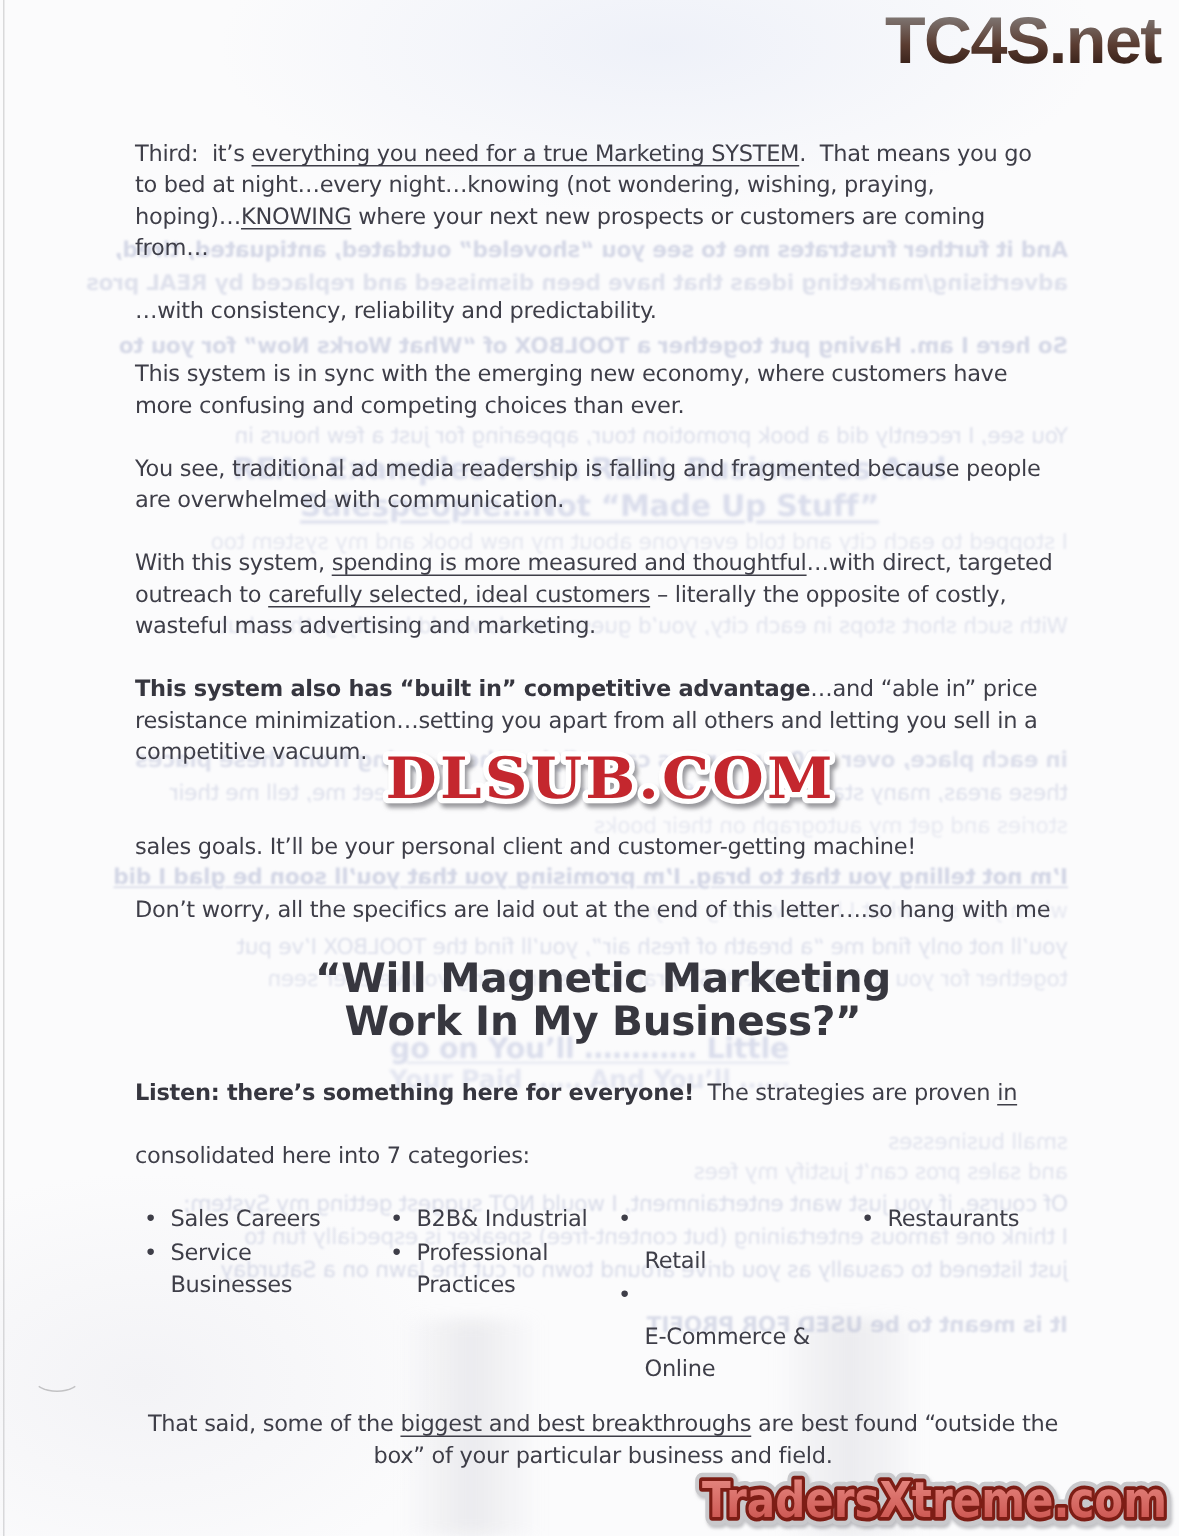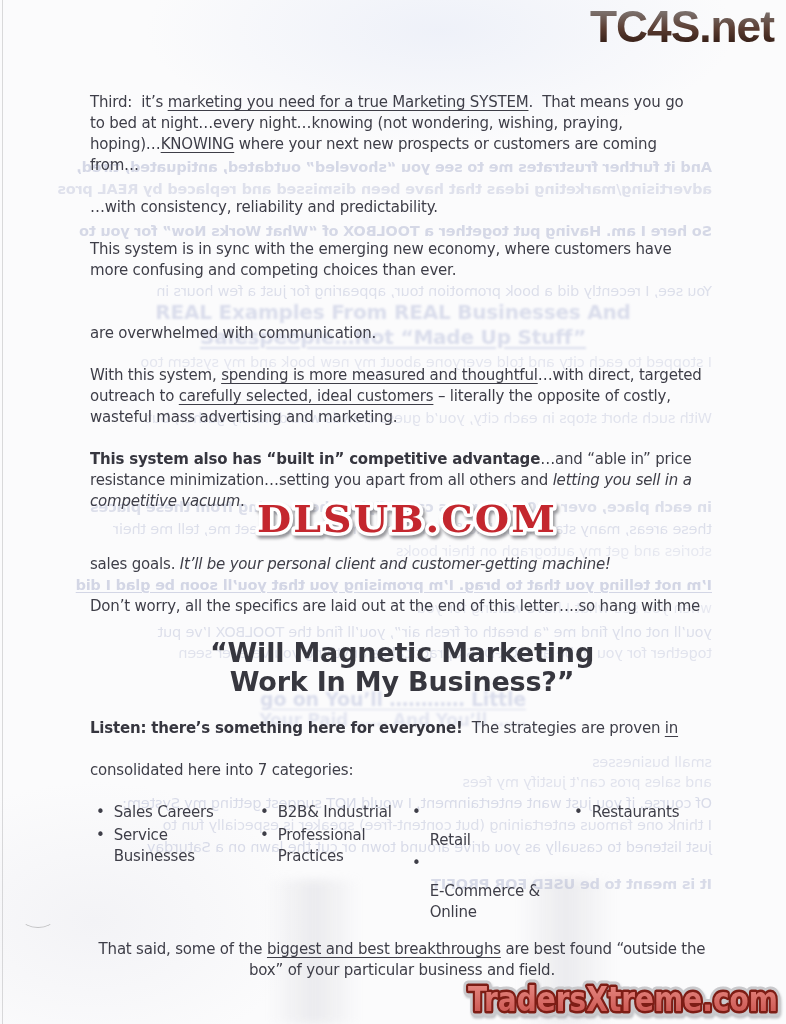--- a/index.html
+++ b/index.html
@@ -27,21 +27,21 @@
   .ghost.u{text-decoration:underline;text-underline-offset:2px;}
   .ghost-h{position:absolute;left:60px;width:666px;text-align:center;font-weight:bold;
     color:#b2b9d8;white-space:nowrap;filter:blur(1.1px);letter-spacing:-0.2px;}
   .ghost-h.u{text-decoration:underline;text-underline-offset:3px;}
 
   
   .letter{position:absolute;left:90px;top:92px;width:624px;}
   .letter p{margin:0 0 21px;font-size:15px;line-height:21px;letter-spacing:-0.2px;}
   .letter p.sp{margin-top:15px;}
   .letter .b{font-weight:bold;color:#36363f;}
-  .letter .i{font-style:italic;}
+  .letter .i{}
   .letter .u{text-decoration:underline;text-underline-offset:2.5px;text-decoration-thickness:1px;}
   h1{font-size:27px;line-height:29px;font-weight:bold;text-align:center;
     margin:2px 0 22px;color:#37373f;letter-spacing:-0.2px;}
 
   .bullets{display:grid;grid-template-columns:164px 152px 162px 1fr;margin:0 0 14px;padding-left:6px;}
   .bullets ul{list-style:none;margin:0;padding:0;}
   .bullets li{display:flex;gap:9px;font-size:15px;line-height:21px;letter-spacing:-0.2px;margin-bottom:2px;}
   .bullets .dot{flex:0 0 auto;}
   .bullets ul.c0 .txt{max-width:112px;}
   .bullets ul.c1 .txt{max-width:126px;}
@@ -95,24 +95,24 @@
       <linearGradient id="tcg" x1="0" y1="0" x2="0" y2="1">
         <stop offset="0%" stop-color="#8f8f8f"></stop>
         <stop offset="55%" stop-color="#5a3c31"></stop>
         <stop offset="100%" stop-color="#23100a"></stop>
       </linearGradient>
     </defs>
     <text x="96" y="41" text-anchor="middle" font-family="Liberation Sans, sans-serif" font-size="44" font-weight="bold" letter-spacing="-1" textLength="184" lengthAdjust="spacingAndGlyphs" fill="url(#tcg)">TC4S.net</text>
   </svg>
 
   <div class="letter">
-    <p><span>Third:&nbsp; it’s </span><span class="u">marketing you need for a true Marketing SYSTEM</span><span>.&nbsp; That means you go</span><br><span>to bed at night…every night…knowing (not wondering, wishing, praying,</span><br><span>hoping)…</span><span class="u">KNOWING</span><span> where your next new prospects or customers are coming</span><br><span>from…</span></p>
+    <p><span>Third:&nbsp; it’s </span><span class="u">everything you need for a true Marketing SYSTEM</span><span>.&nbsp; That means you go</span><br><span>to bed at night…every night…knowing (not wondering, wishing, praying,</span><br><span>hoping)…</span><span class="u">KNOWING</span><span> where your next new prospects or customers are coming</span><br><span>from…</span></p>
     <p><span>…with consistency, reliability and predictability.</span></p>
     <p><span>This system is in sync with the emerging new economy, where customers have</span><br><span>more confusing and competing choices than ever.</span></p>
-    <p><br><span>are overwhelmed with communication.</span></p>
+    <p><span>You see, traditional ad media readership is falling and fragmented because people</span><br><span>are overwhelmed with communication.</span></p>
     <p><span>With this system, </span><span class="u">spending is more measured and thoughtful</span><span>…with direct, targeted</span><br><span>outreach to </span><span class="u">carefully selected, ideal customers</span><span> – literally the opposite of costly,</span><br><span>wasteful mass advertising and marketing.</span></p>
     <p><span class="b">This system also has “built in” competitive advantage</span><span>…and “able in” price</span><br><span>resistance minimization…setting you apart from all others and </span><span class="i">letting you sell in a</span><br><span class="i">competitive vacuum</span><span>.</span></p>
     <p class="sp"><br><span>sales goals. </span><span class="i">It’ll be your personal client and customer-getting machine!</span></p>
     <p><span>Don’t worry, all the specifics are laid out at the end of this letter….so hang with me</span><br></p>
 
     <h1>
       <span>“Will Magnetic Marketing</span><br>
       <span>Work In My Business?”</span>
     </h1>
 

